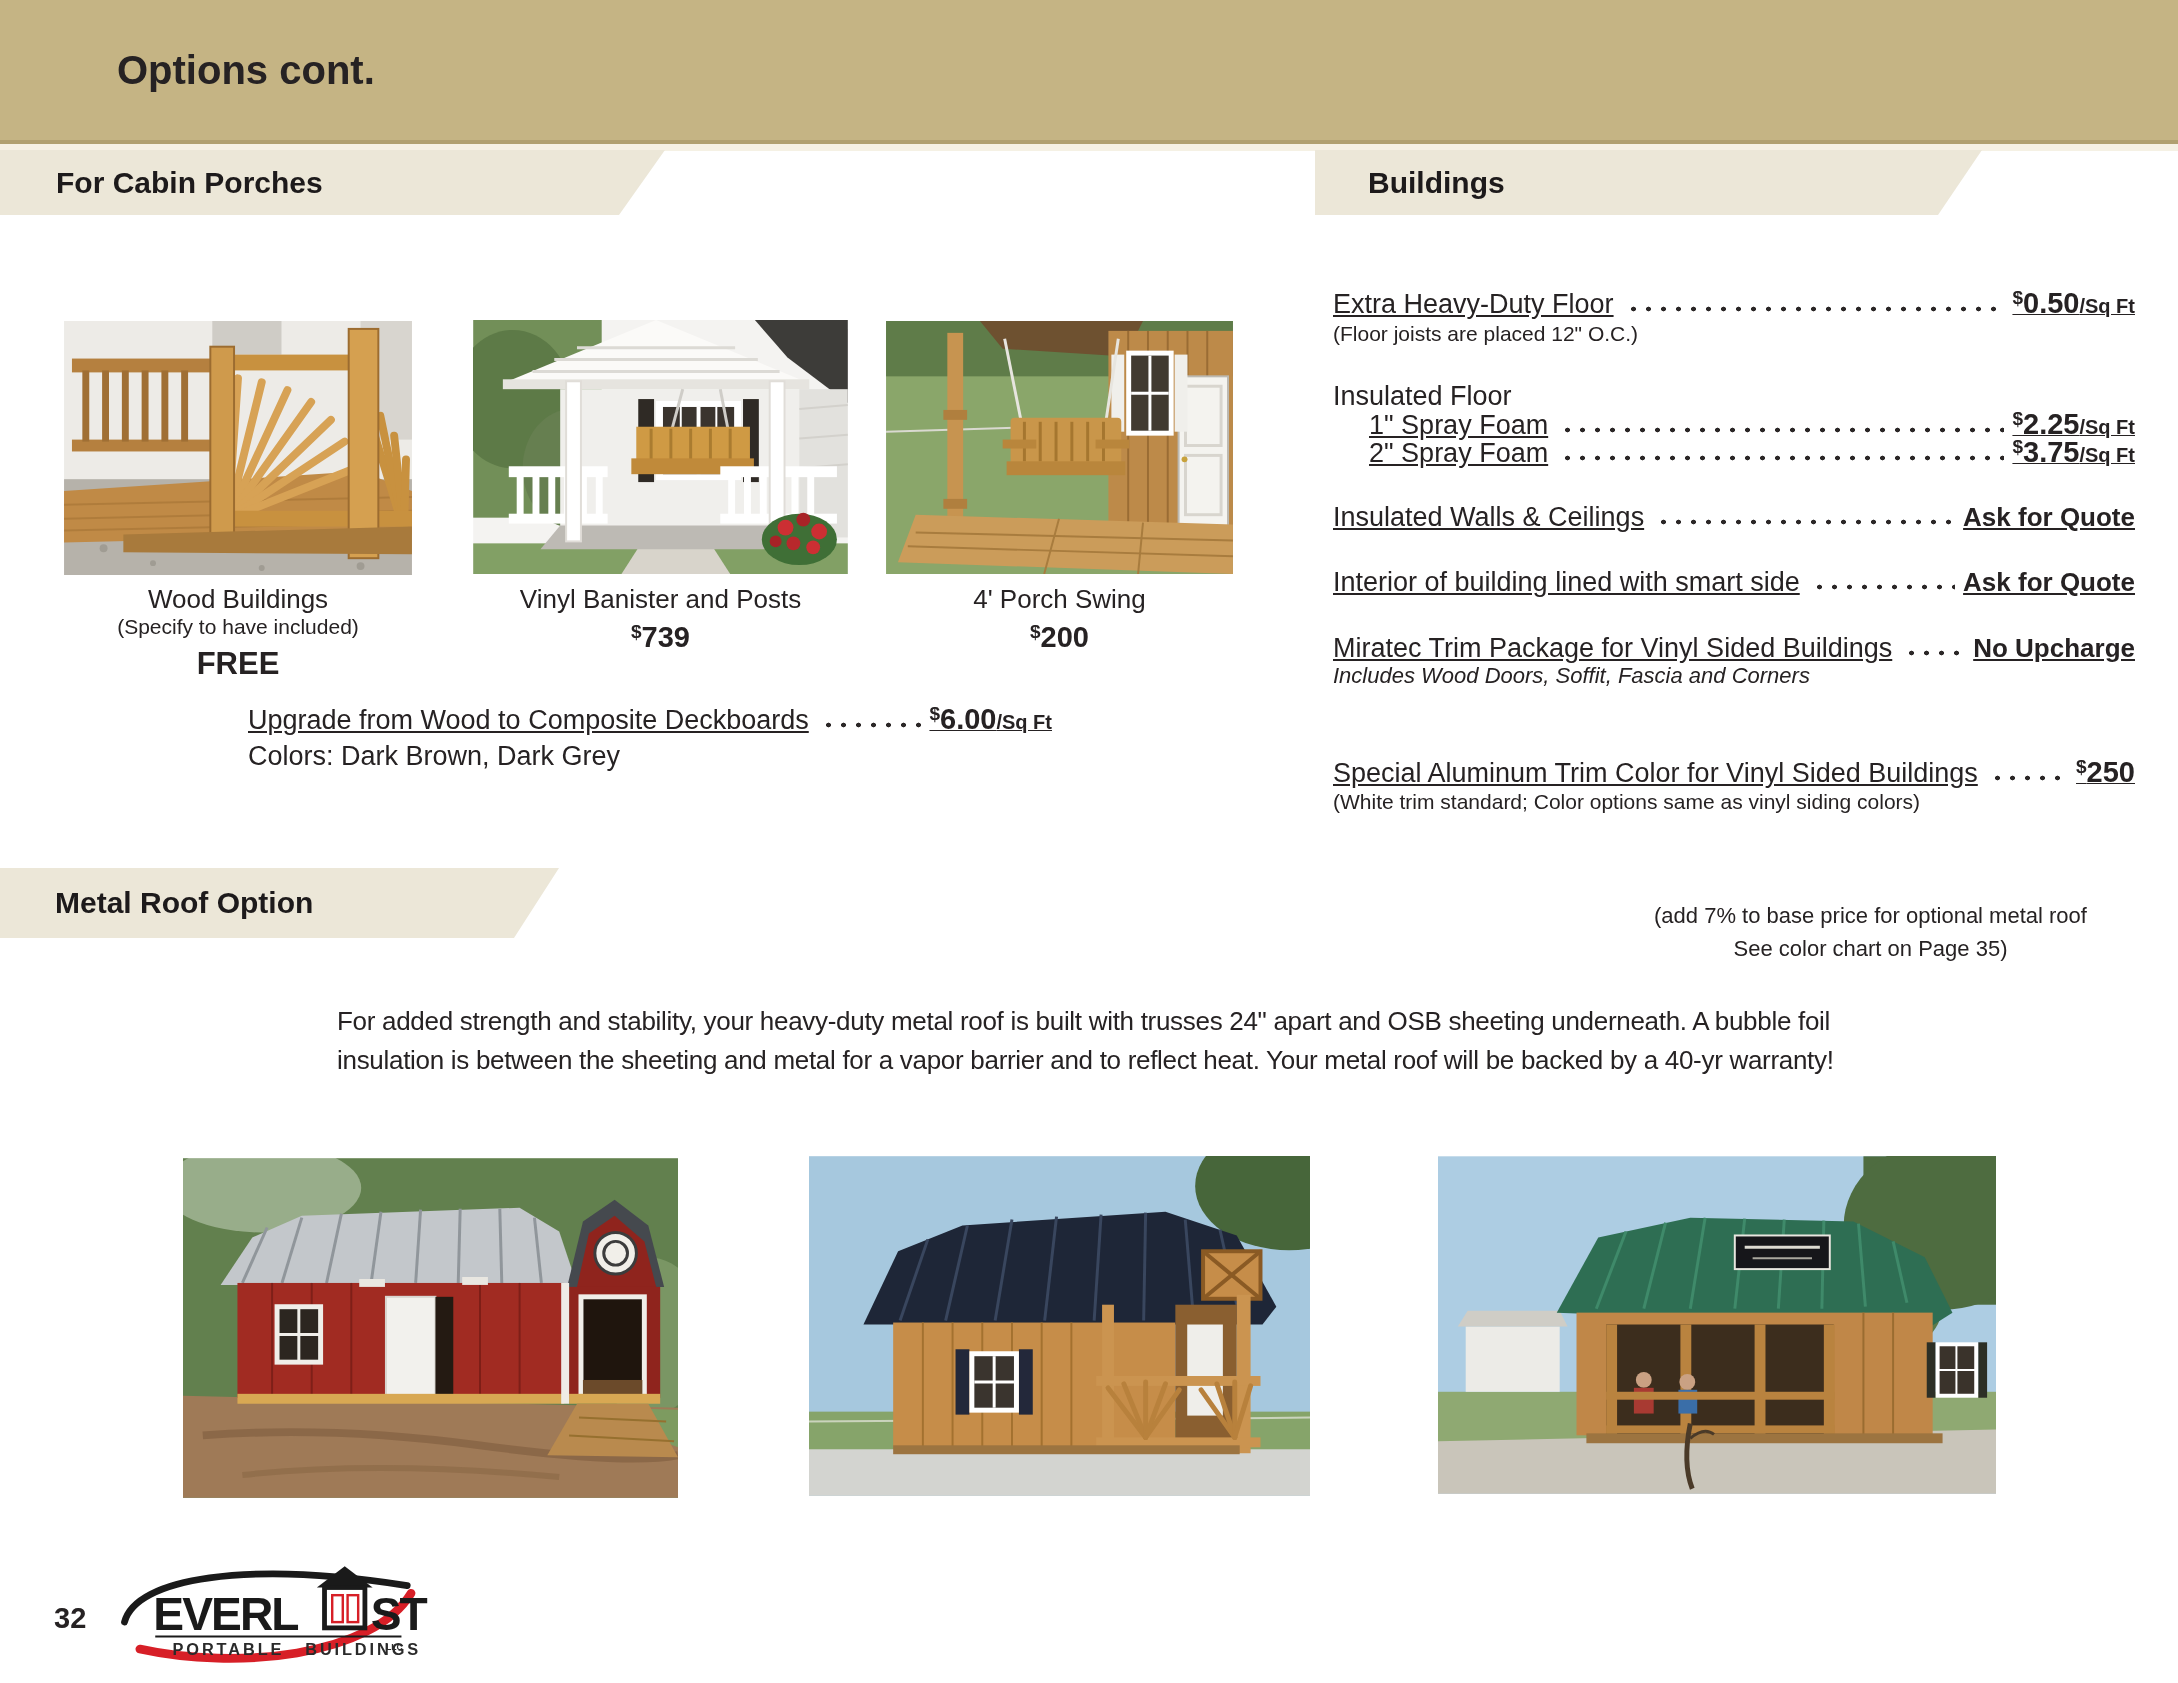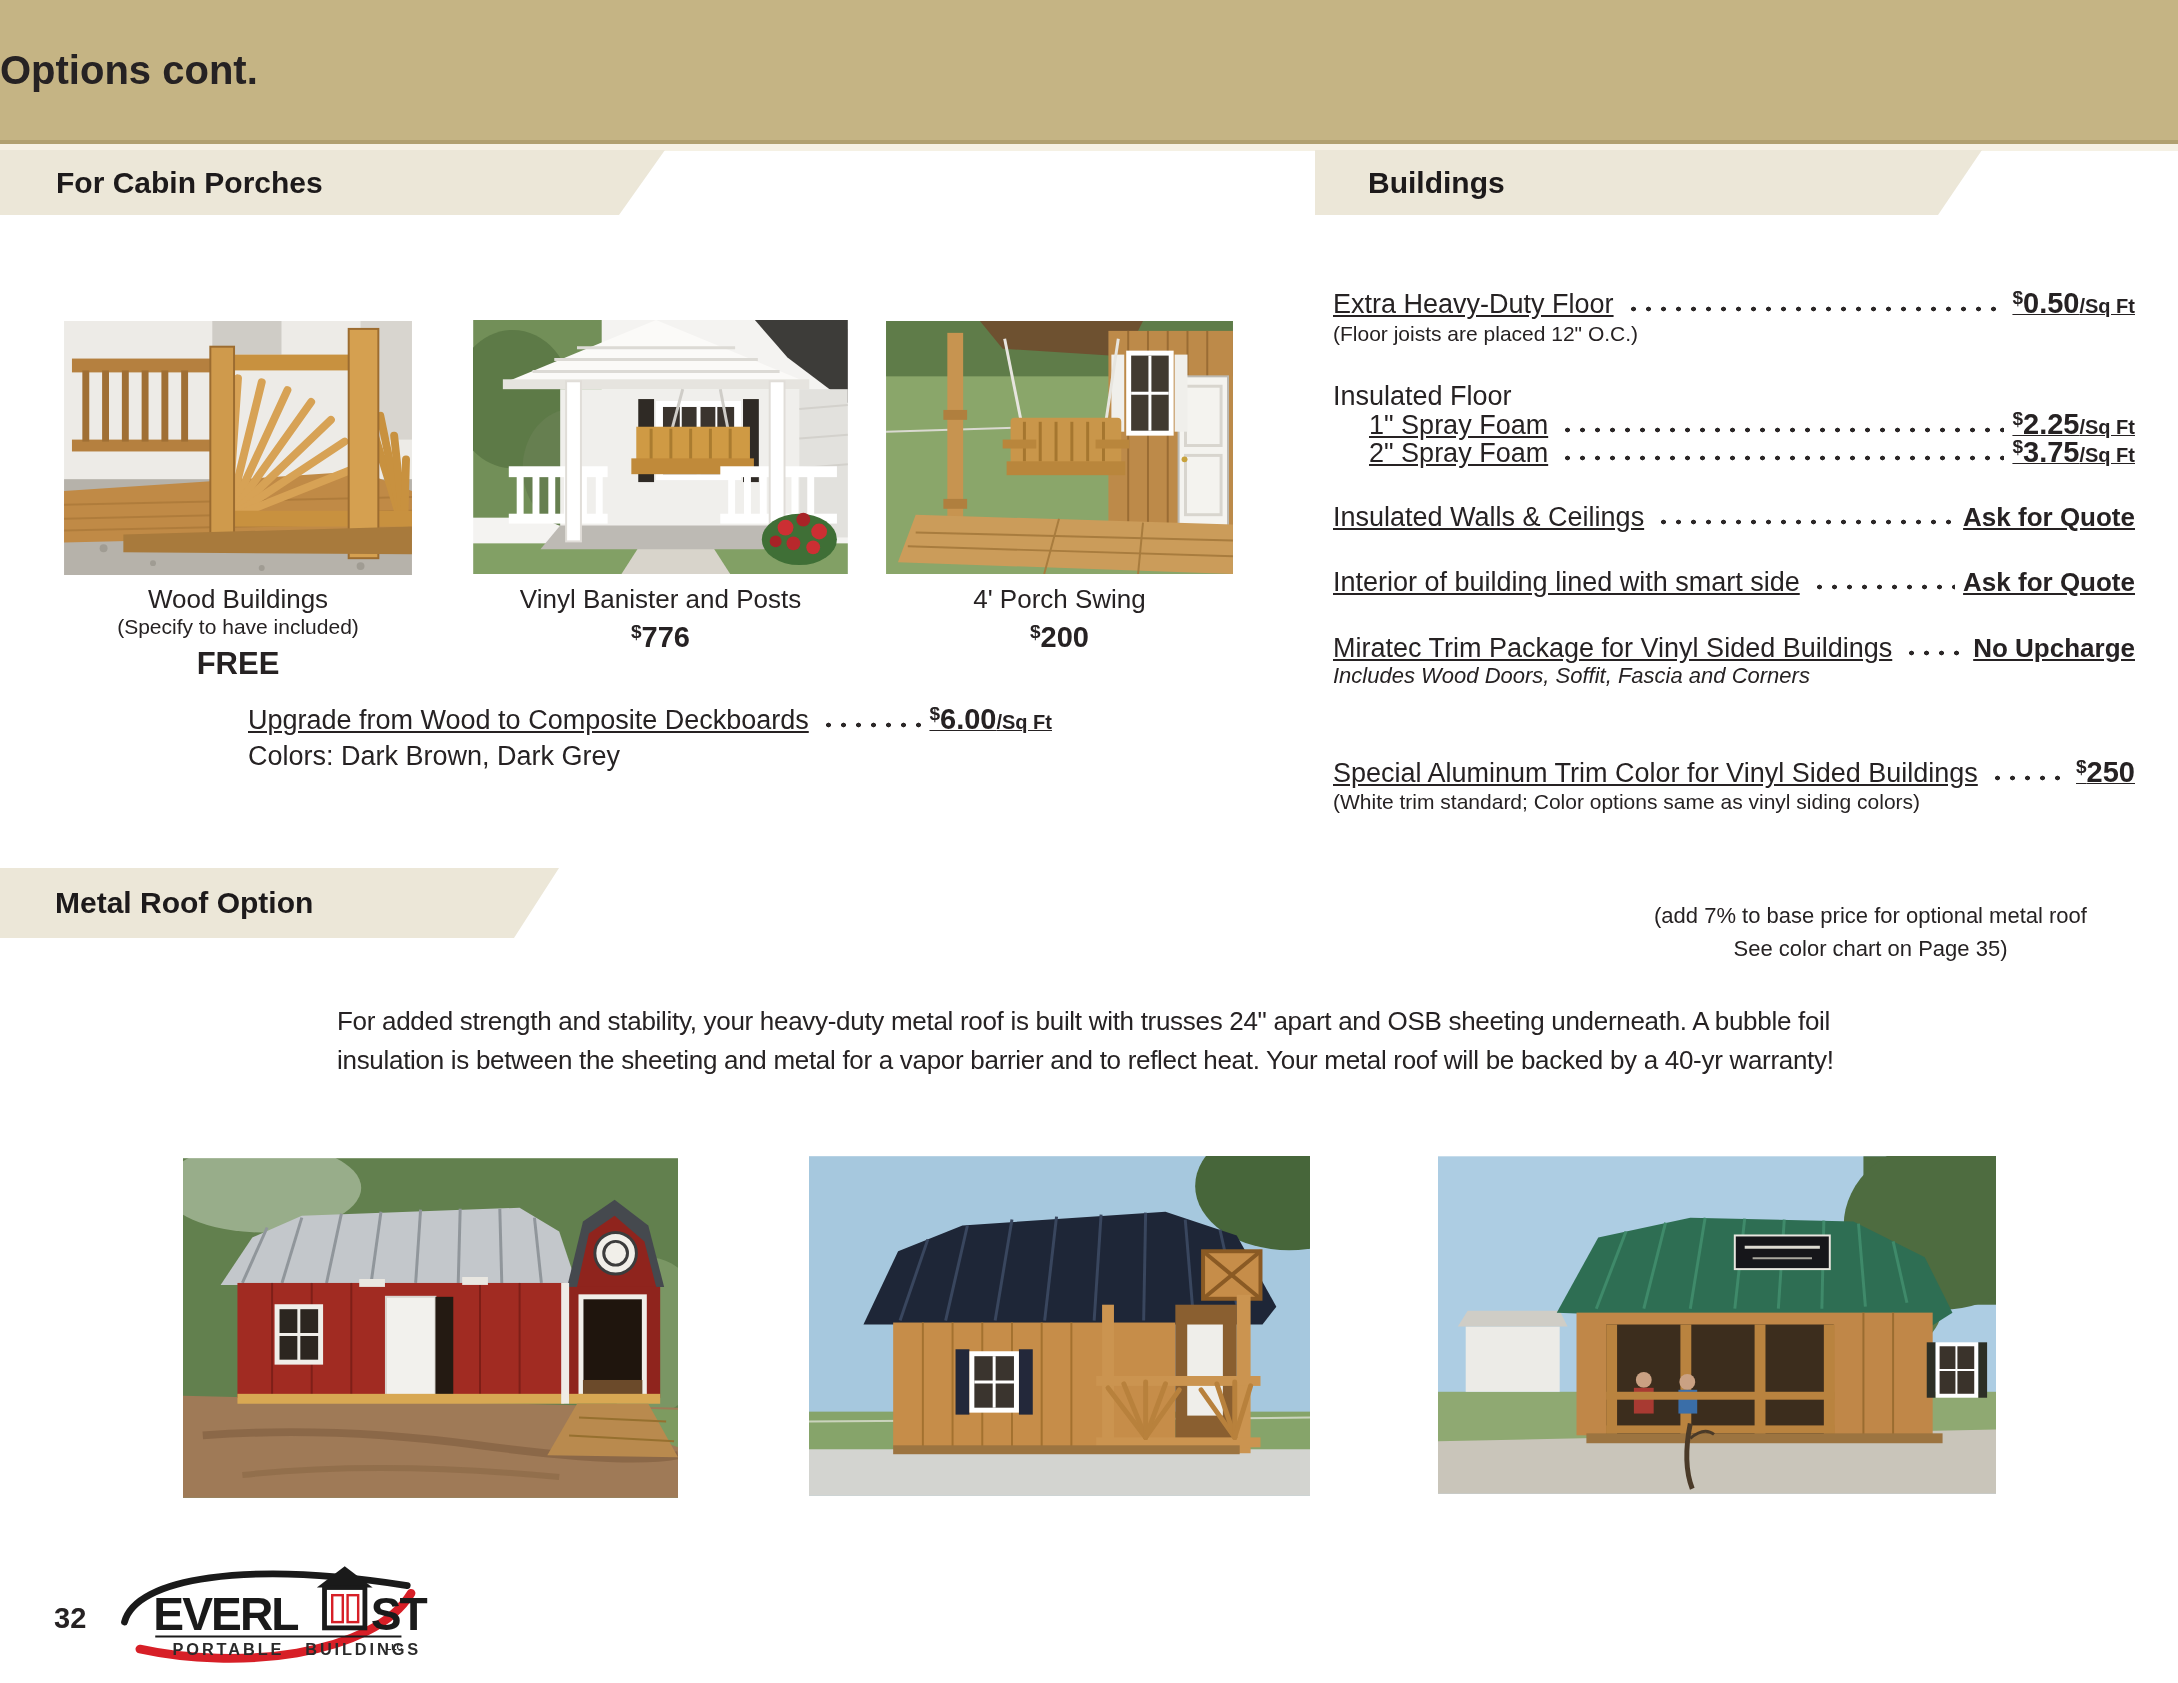--- a/index.html
+++ b/index.html
@@ -5,21 +5,21 @@
   * { margin:0; padding:0; box-sizing:border-box; }
   html,body { background:#ffffff; }
   body { font-family:"Liberation Sans", sans-serif; color:#262223; }
   #page { position:relative; width:2178px; height:1683px; background:#ffffff; overflow:hidden; }
 
   
   .tan-header { position:absolute; left:0; top:0; width:2178px; height:140px;
     background:#c5b484; display:flex; align-items:center; }
   .tan-rule   { position:absolute; left:0; top:140px; width:2178px; height:4px; background:#b0a070; }
   .cream-strip{ position:absolute; left:0; top:144px; width:2178px; height:7px; background:#f5f1e4; }
-  .page-title { font-size:40px; font-weight:bold; letter-spacing:0; }
+  .page-title { font-size:40px; font-weight:bold; padding-left:117px; letter-spacing:0; }
 
   
   .band { position:absolute; top:150px; height:65px; background:#ece7d8; display:flex; align-items:center; }
   .band h2, .band-metal h2 { font-size:30px; font-weight:bold; color:#1d1a1b; }
   .band-porches { left:0; width:665px; clip-path:polygon(0 0,100% 0,calc(100% - 46px) 100%,0 100%); }
   .band-porches h2 { padding-left:56px; }
   .band-additional { left:1315px; width:667px; clip-path:polygon(0 0,100% 0,calc(100% - 44px) 100%,0 100%); }
   .band-additional h2 { padding-left:53px; }
   .band-metal { position:absolute; top:868px; left:0; width:559px; height:70px; background:#ece7d8;
     display:flex; align-items:center; clip-path:polygon(0 0,100% 0,calc(100% - 45px) 100%,0 100%); }
@@ -250,21 +250,21 @@
     </svg>
   </div>
 
   <div class="caption" style="left:64px; top:584px; width:348px;">
     <div class="cap-title">Wood Buildings</div>
     <div class="cap-sub">(Specify to have included)</div>
     <div class="cap-free">FREE</div>
   </div>
   <div class="caption" style="left:473px; top:584px; width:375px;">
     <div class="cap-title">Vinyl Banister and Posts</div>
-    <div class="cap-price"><span class="cur">$</span><span class="amt">776</span></div>
+    <div class="cap-price"><span class="cur">$</span><span class="amt">739</span></div>
   </div>
   <div class="caption" style="left:886px; top:584px; width:347px;">
     <div class="cap-title">4' Porch Swing</div>
     <div class="cap-price"><span class="cur">$</span><span class="amt">200</span></div>
   </div>
 
   <div class="upgrade">
     <div class="prow">
       <span class="plabel">Upgrade from Wood to Composite Deckboards</span>
       <span class="leader"></span>

